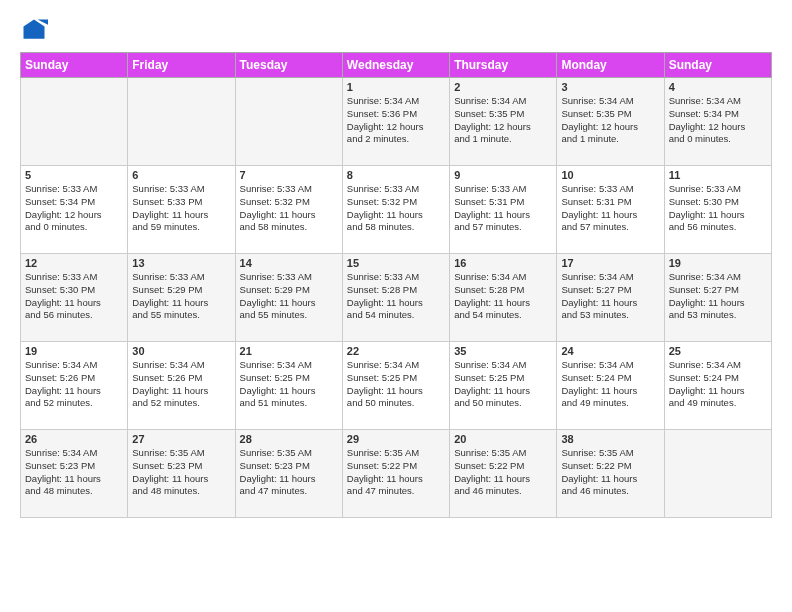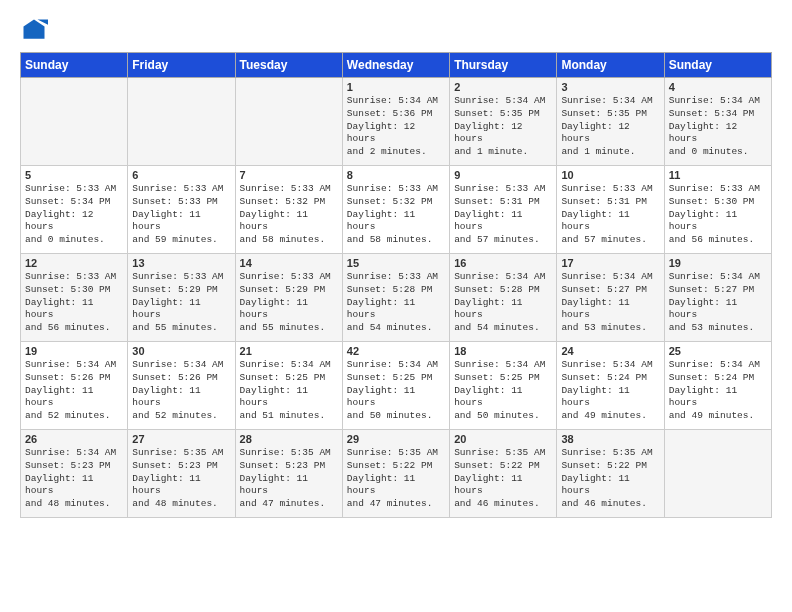--- a/index.html
+++ b/index.html
@@ -48,21 +48,21 @@
       font-size: 14px;
       color: #444;
     }
     table {
       width: 100%;
       border-collapse: collapse;
       table-layout: fixed;
       margin-top: 8px;
     }
     thead tr {
-      background-color: #1d4ed8;
+      background-color: #d946ef;
       color: #fff;
     }
     thead th {
       padding: 5px 4px;
       font-size: 12px;
       font-weight: bold;
       text-align: left;
       border: 1px solid #aaa;
     }
     tbody td {
@@ -80,21 +80,20 @@
       background: #fff;
     }
     .day-num {
       font-weight: bold;
       font-size: 11px;
       display: block;
       margin-bottom: 2px;
     }
     .cell-content {
       line-height: 1.35;
-      font-family: Liberation Mono, monospace;
     }
   </style>
 </head>
 <body>
 
 <div class="page">
   <div class="header-row">
     <div class="logo">
       <svg class="logo-icon" viewBox="0 0 32 32">
         <polygon points="16,4 28,12 28,26 4,26 4,12" fill="#1565c0"></polygon>
@@ -212,25 +211,25 @@
           </td>
           <td>
             <span class="day-num">30</span>
             <div class="cell-content">Sunrise: 5:34 AM<br>Sunset: 5:26 PM<br>Daylight: 11 hours<br>and 52 minutes.</div>
           </td>
           <td>
             <span class="day-num">21</span>
             <div class="cell-content">Sunrise: 5:34 AM<br>Sunset: 5:25 PM<br>Daylight: 11 hours<br>and 51 minutes.</div>
           </td>
           <td>
-            <span class="day-num">42</span>
+            <span class="day-num">22</span>
             <div class="cell-content">Sunrise: 5:34 AM<br>Sunset: 5:25 PM<br>Daylight: 11 hours<br>and 50 minutes.</div>
           </td>
           <td>
-            <span class="day-num">18</span>
+            <span class="day-num">35</span>
             <div class="cell-content">Sunrise: 5:34 AM<br>Sunset: 5:25 PM<br>Daylight: 11 hours<br>and 50 minutes.</div>
           </td>
           <td>
             <span class="day-num">24</span>
             <div class="cell-content">Sunrise: 5:34 AM<br>Sunset: 5:24 PM<br>Daylight: 11 hours<br>and 49 minutes.</div>
           </td>
           <td>
             <span class="day-num">25</span>
             <div class="cell-content">Sunrise: 5:34 AM<br>Sunset: 5:24 PM<br>Daylight: 11 hours<br>and 49 minutes.</div>
           </td>

